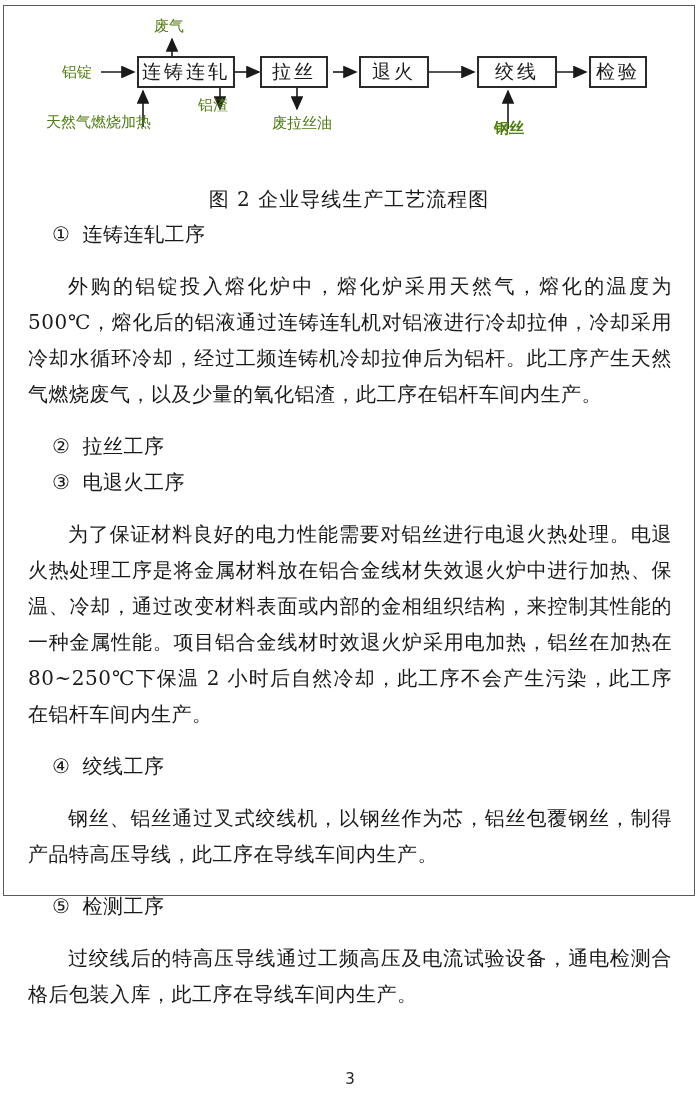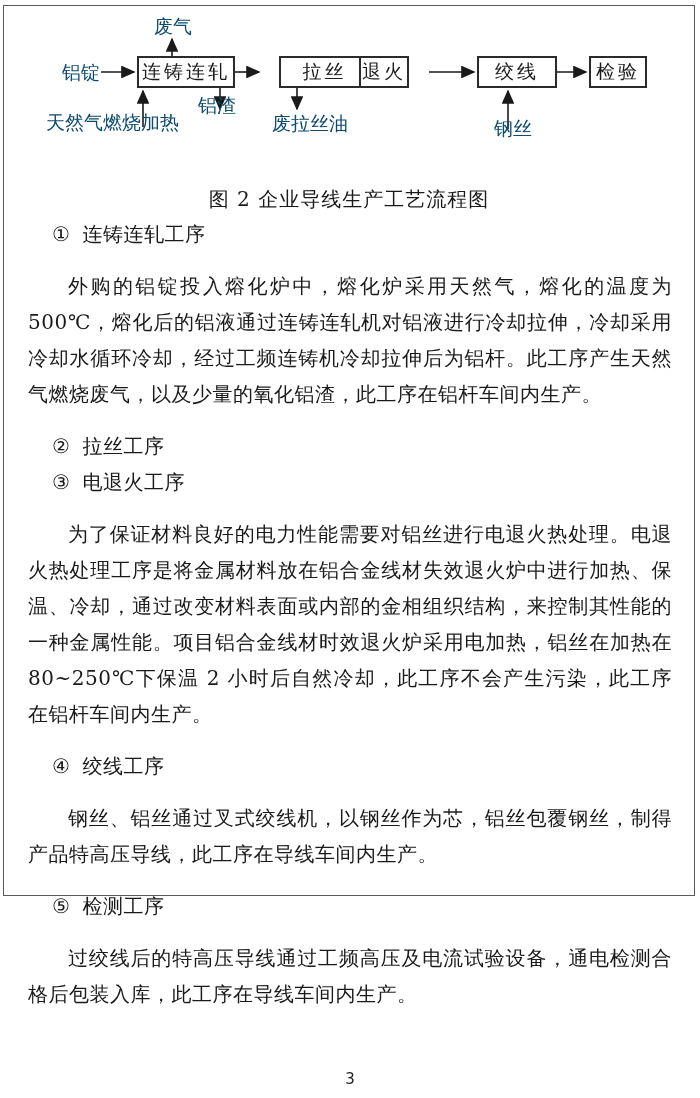--- a/index.html
+++ b/index.html
@@ -13,21 +13,21 @@
   }
   
   .flowchart{position:relative;height:132px;width:100%;}
   .fc-arrows{position:absolute;left:0;top:0;width:690px;height:132px;}
   .fc-box{
     position:absolute;top:50px;height:32px;box-sizing:border-box;
     border:2px solid #2b2b2b;background:#fff;
     display:flex;align-items:center;justify-content:center;
     font-size:19px;letter-spacing:3px;white-space:nowrap;
   }
-  .fc-label{position:absolute;font-size:19px;line-height:20px;white-space:nowrap;color:#0c4a6e;}
+  .fc-label{position:absolute;font-size:15px;line-height:20px;white-space:nowrap;color:#4d7c0f;}
   
   .caption{
     height:34px;line-height:34px;text-align:center;
     font-size:20px;letter-spacing:1px;margin-top:44px;
   }
   .sections{
     padding:0 6px 0 8px;font-size:20px;line-height:36px;
     text-align:justify;letter-spacing:0.5px;
   }
   .sec-head{padding-left:40px;text-align:left;}
@@ -61,31 +61,31 @@
           <line x1="231" y1="66" x2="255" y2="66" marker-end="url(#arr)"></line>
           <line x1="329" y1="66" x2="352" y2="66" marker-end="url(#arr)"></line>
           <line x1="293" y1="82" x2="293" y2="103" marker-end="url(#arr)"></line>
           <line x1="425" y1="66" x2="470" y2="66" marker-end="url(#arr)"></line>
           <line x1="504" y1="123" x2="504" y2="85" marker-end="url(#arr)"></line>
           <line x1="533" y1="66" x2="582" y2="66" marker-end="url(#arr)"></line>
         </g>
       </svg>
 
       <div class="fc-box" style="left:133px;width:98px;">连铸连轧</div>
-      <div class="fc-box" style="left:275px;width:91px;">拉丝</div>
-      <div class="fc-box" style="left:355px;width:50px;">退火</div>
+      <div class="fc-box" style="left:256px;width:68px;">拉丝</div>
+      <div class="fc-box" style="left:355px;width:70px;">退火</div>
       <div class="fc-box" style="left:473px;width:80px;">绞线</div>
       <div class="fc-box" style="left:585px;width:58px;">检验</div>
 
       <div class="fc-label" style="left:150px;top:10px;">废气</div>
       <div class="fc-label" style="left:58px;top:56px;">铝锭</div>
       <div class="fc-label" style="left:42px;top:106px;">天然气燃烧加热</div>
       <div class="fc-label" style="left:194px;top:89px;text-align:right;">铝渣</div>
       <div class="fc-label" style="left:268px;top:107px;">废拉丝油</div>
-      <div class="fc-label" style="left:490px;top:112px;">钢丝</div>
+      <div class="fc-label" style="left:490px;top:112px;font-weight:bold;">钢丝</div>
     </div>
 
     <div class="caption">图 2 企业导线生产工艺流程图</div>
 
     <div class="sections">
 
       <div class="sec-head">
         <span class="num">①</span><span>连铸连轧工序</span>
       </div>
       <p>外购的铝锭投入熔化炉中，熔化炉采用天然气，熔化的温度为 500℃，熔化后的铝液通过连铸连轧机对铝液进行冷却拉伸，冷却采用冷却水循环冷却，经过工频连铸机冷却拉伸后为铝杆。此工序产生天然气燃烧废气，以及少量的氧化铝渣，此工序在铝杆车间内生产。</p>

